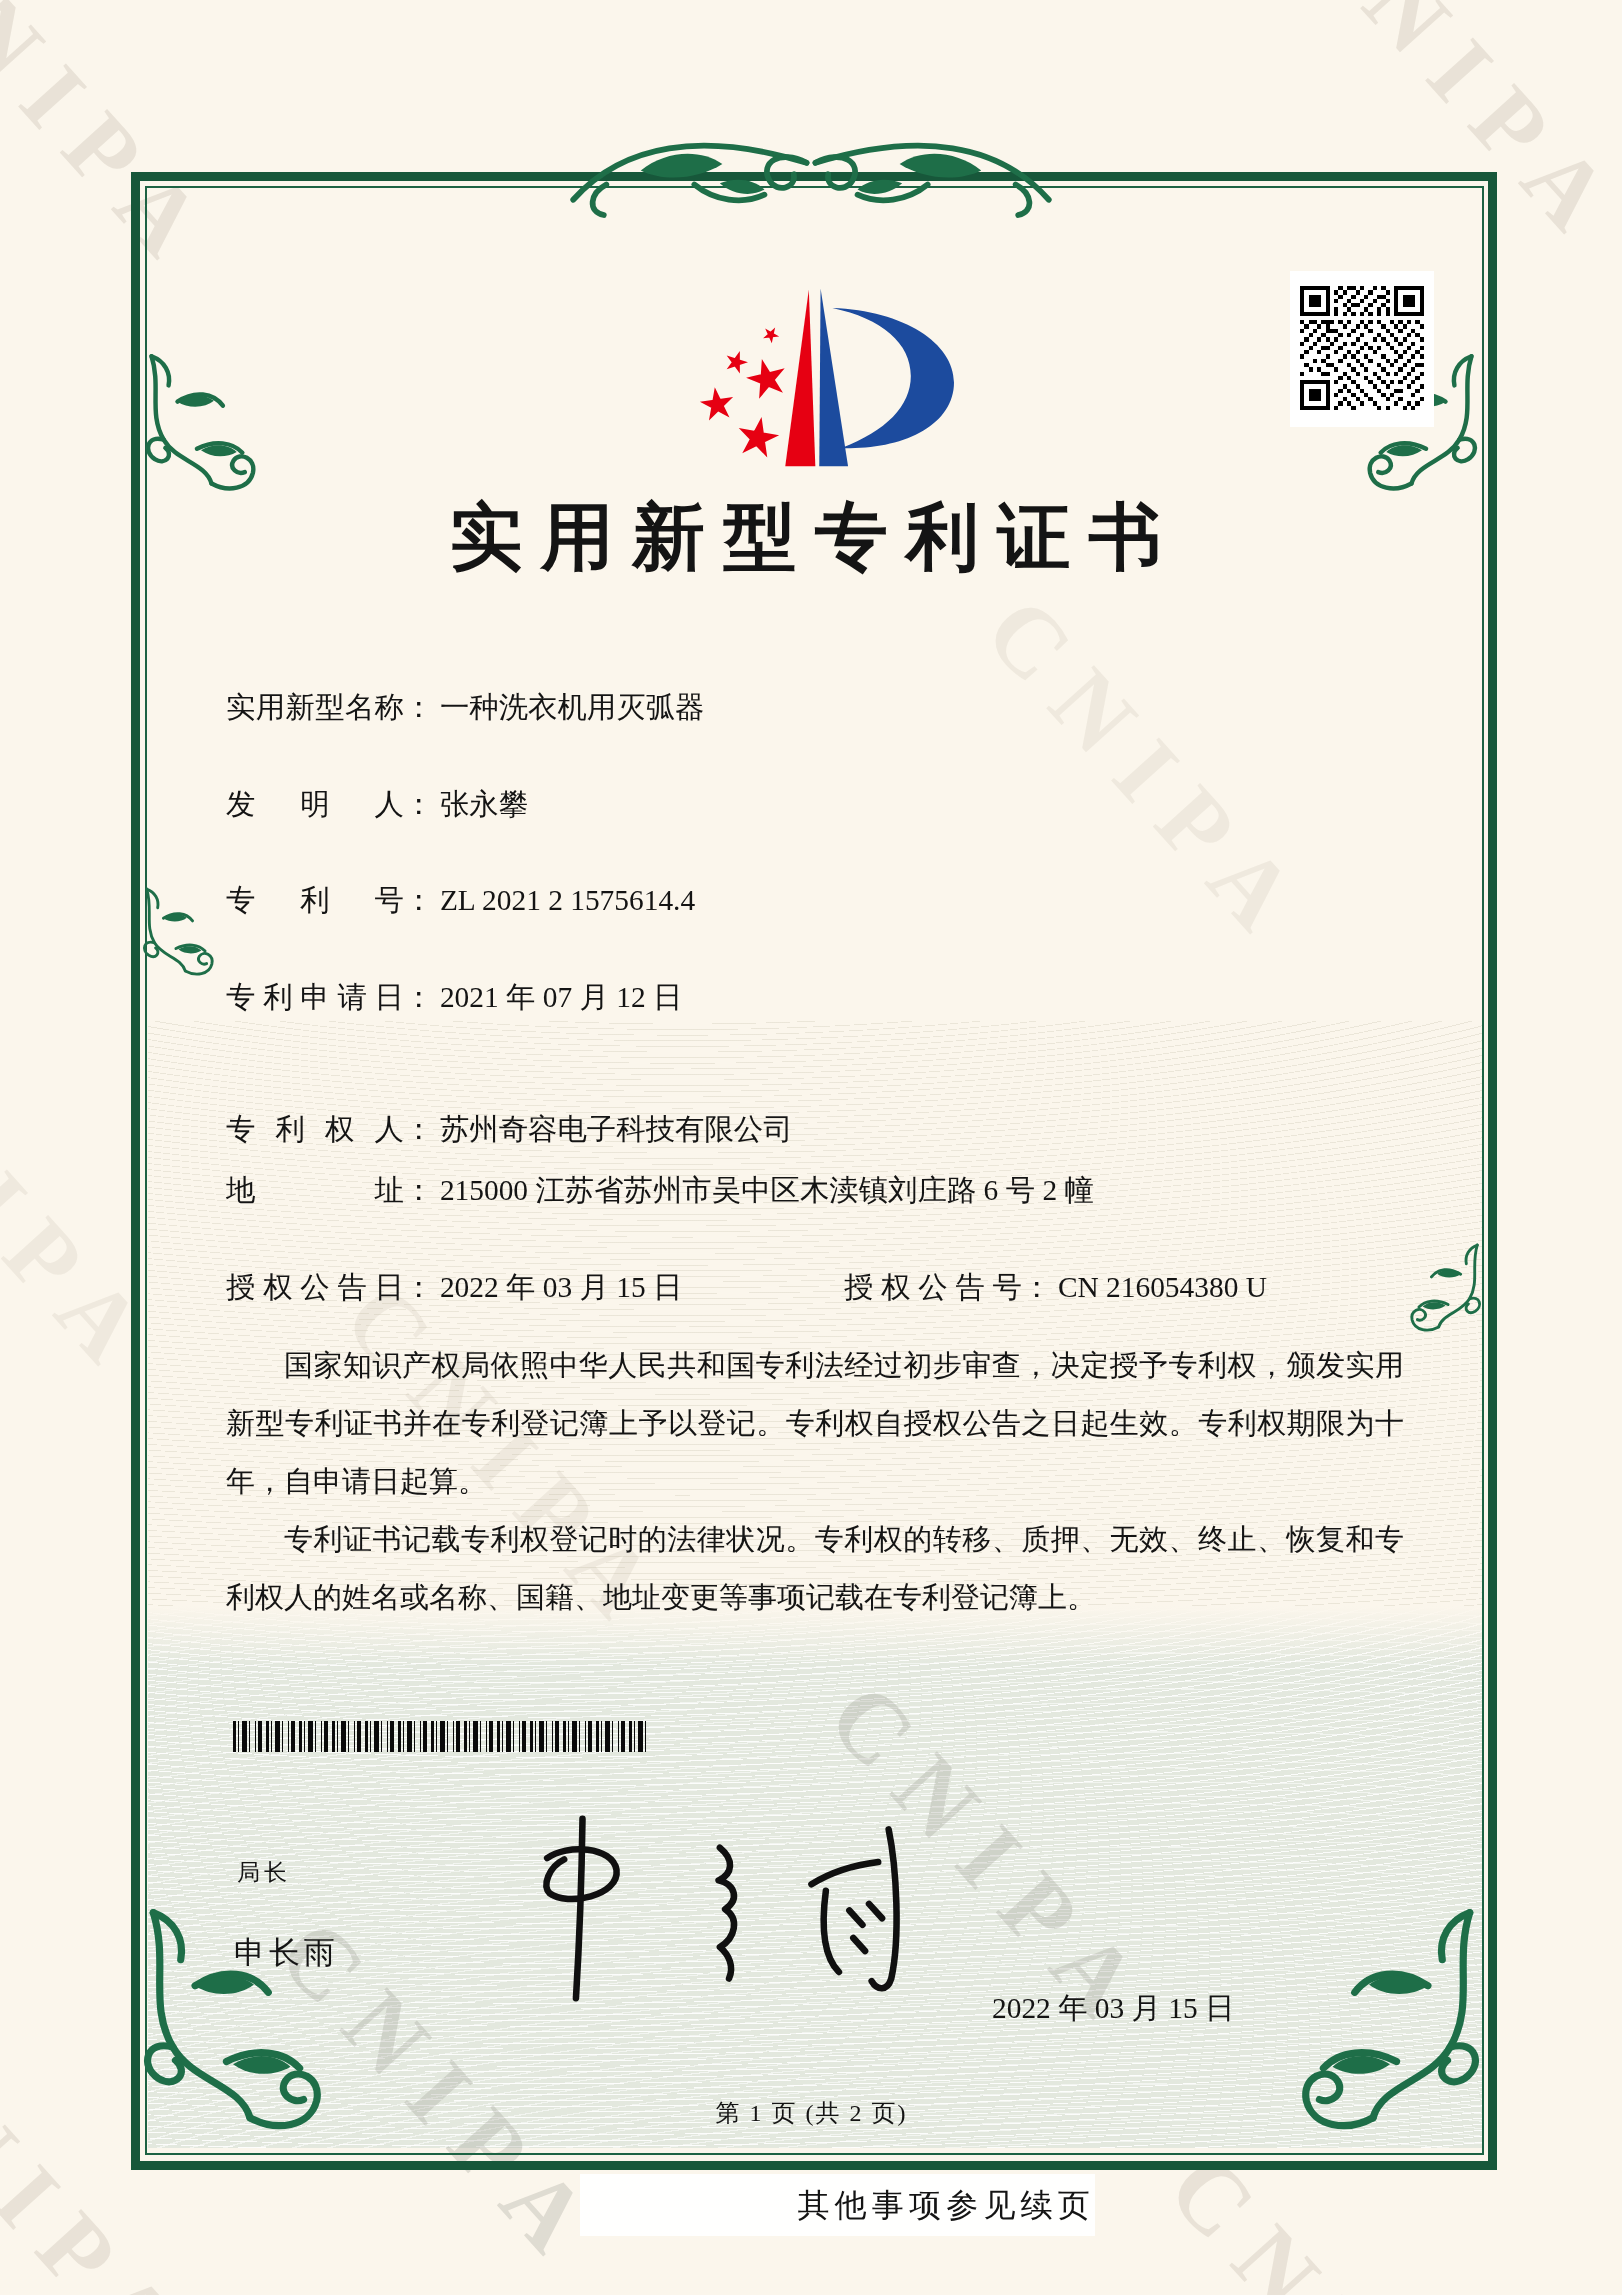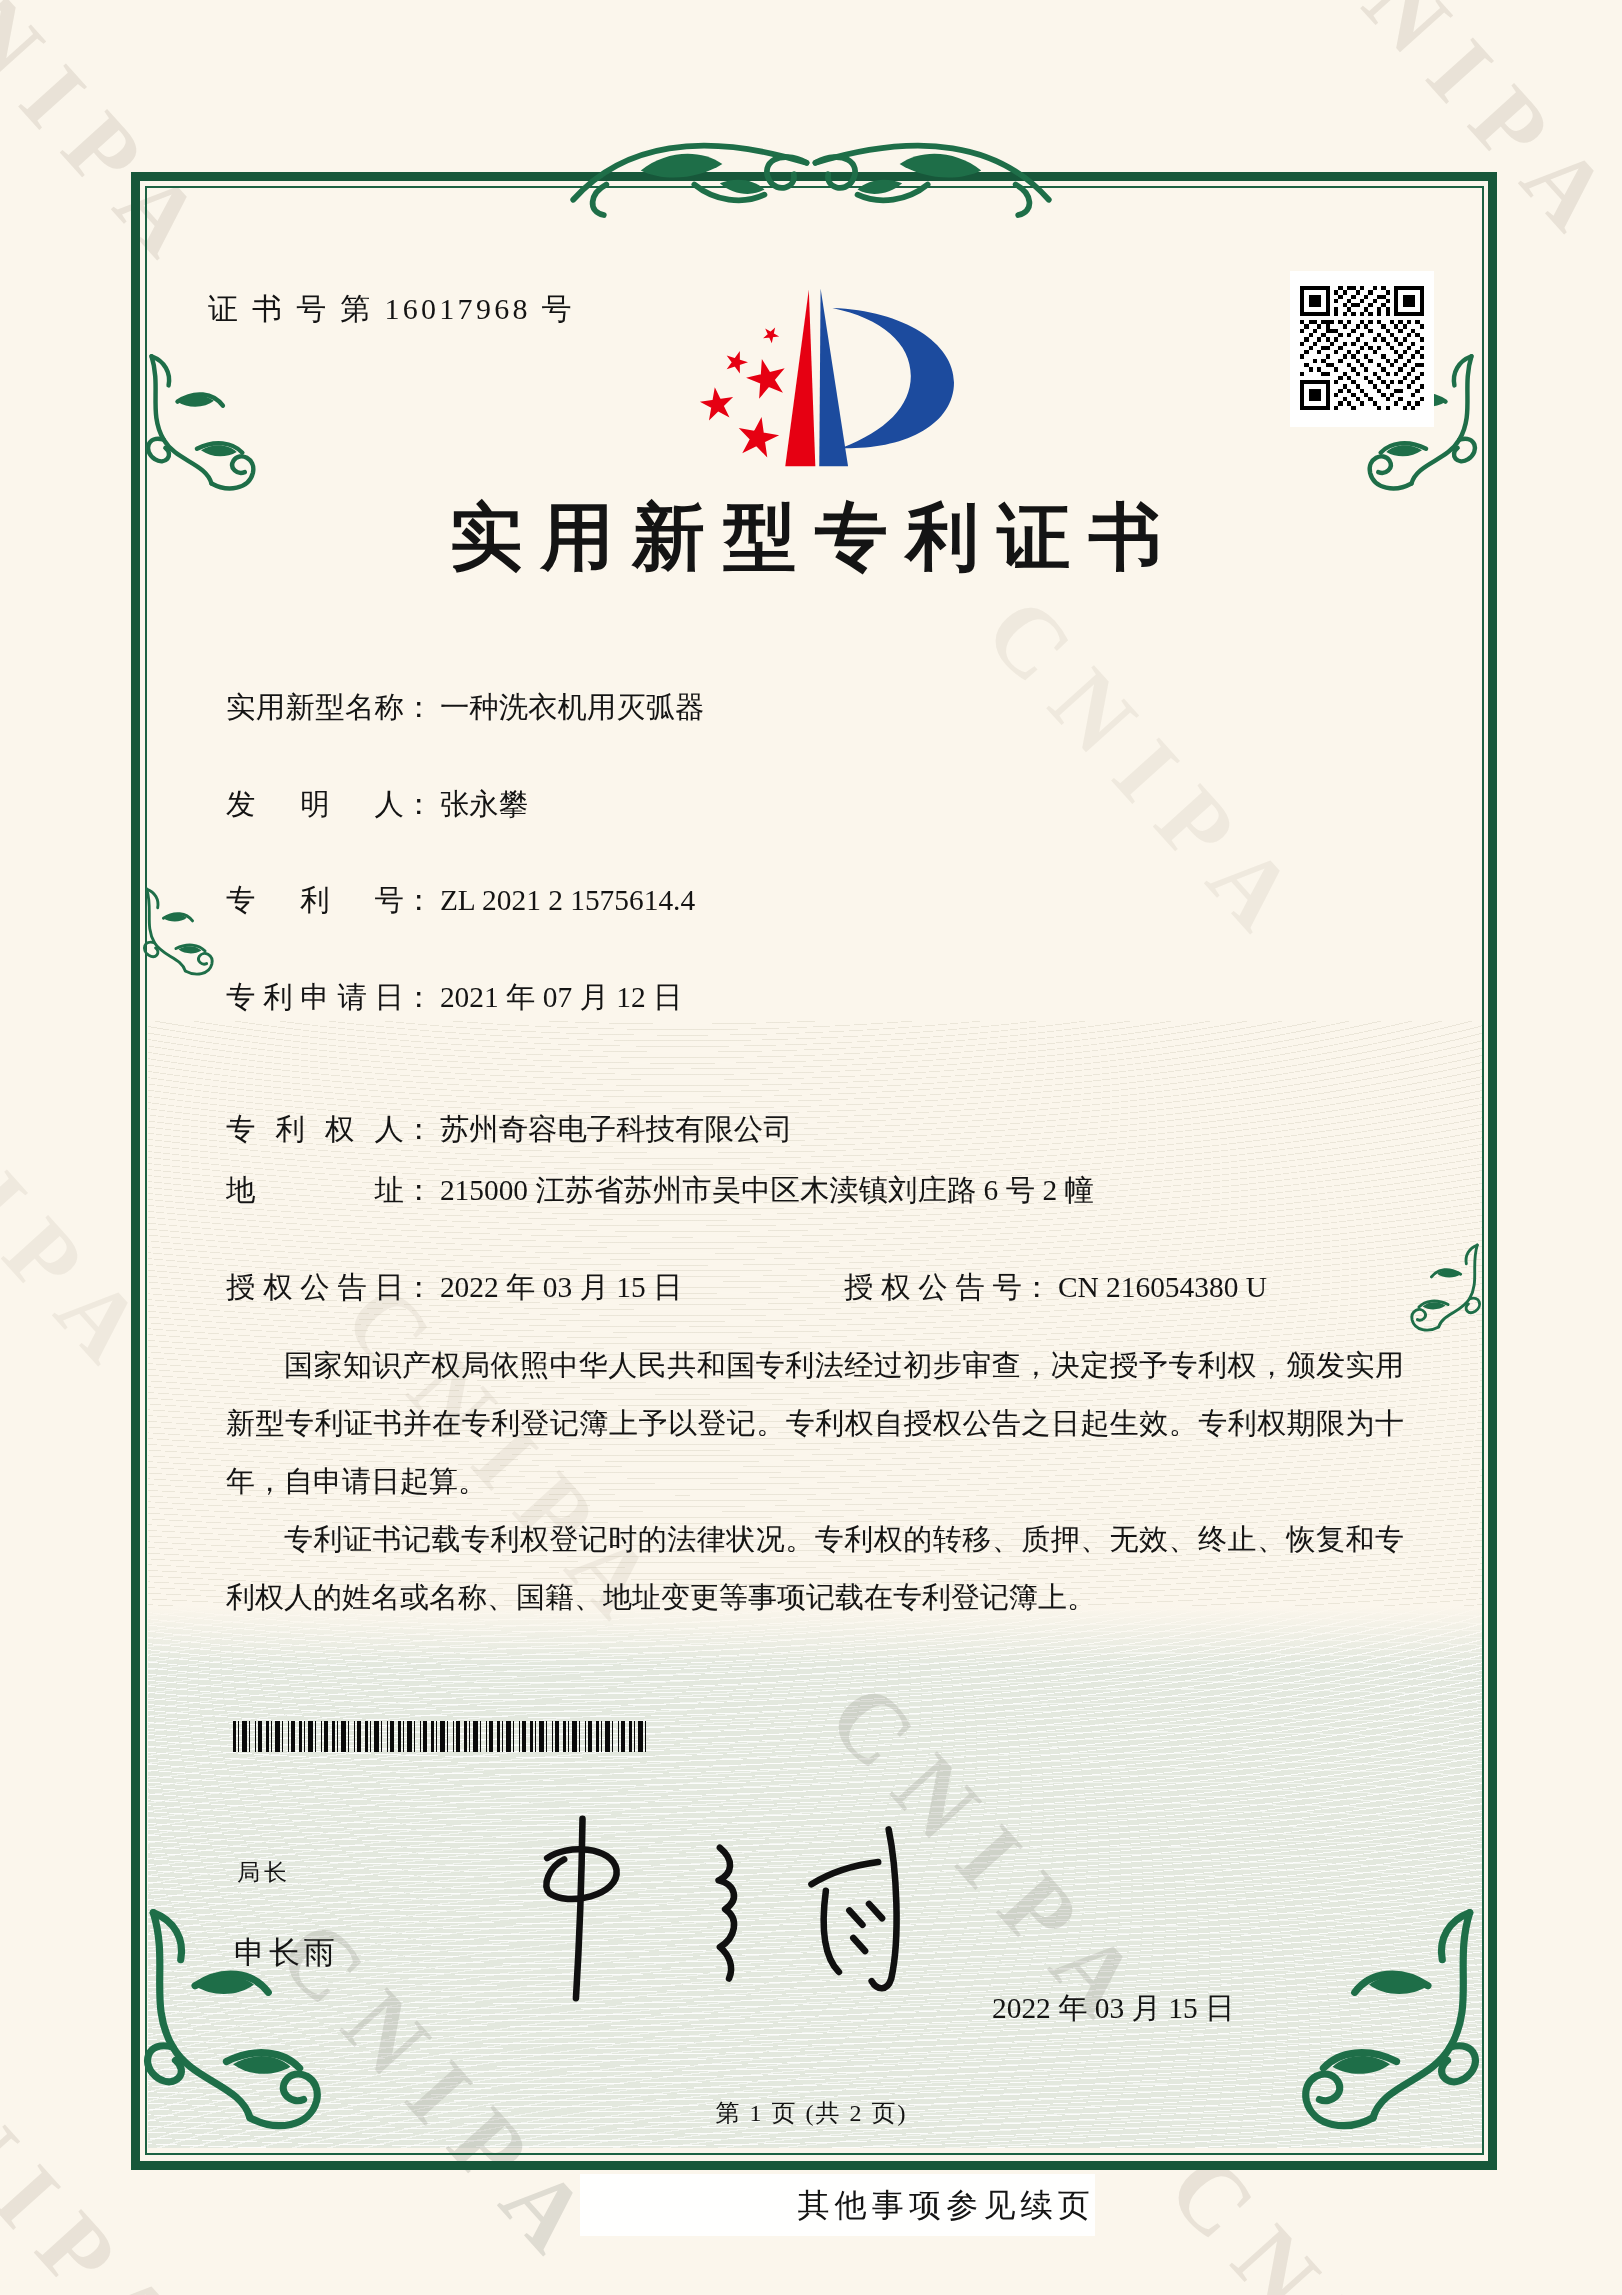--- a/index.html
+++ b/index.html
@@ -215,21 +215,20 @@
   <svg class="abs orn" style="left:1406px;top:1243px;transform:scaleX(-1);" width="79" height="99" viewBox="0 0 300 380">
       <use href="#scroll"></use>
     </svg>
   <svg class="abs orn" style="left:135px;top:1907px;" width="196" height="249" viewBox="0 0 300 380">
       <use href="#scroll"></use>
     </svg>
   <svg class="abs orn" style="left:1292px;top:1907px;transform:scaleX(-1);" width="196" height="249" viewBox="0 0 300 380">
       <use href="#scroll"></use>
     </svg>
 
-  <div class="abs certno">证 书 号 第 16017968 号</div>
 
   <svg class="abs logo" width="327" height="216" viewBox="0 0 500 330">
     <g>
       <path d="M0,-1L0.588,0.809L-0.951,-0.309L0.951,-0.309L-0.588,0.809Z" fill="#e60012" transform="translate(168,99) rotate(30) scale(13)"></path>
       <path d="M0,-1L0.588,0.809L-0.951,-0.309L0.951,-0.309L-0.588,0.809Z" fill="#e60012" transform="translate(115,141) rotate(18) scale(18)"></path>
       <path d="M0,-1L0.588,0.809L-0.951,-0.309L0.951,-0.309L-0.588,0.809Z" fill="#e60012" transform="translate(162,167) rotate(-14) scale(32)"></path>
       <path d="M0,-1L0.588,0.809L-0.951,-0.309L0.951,-0.309L-0.588,0.809Z" fill="#e60012" transform="translate(86,206) rotate(-8) scale(27)"></path>
       <path d="M0,-1L0.588,0.809L-0.951,-0.309L0.951,-0.309L-0.588,0.809Z" fill="#e60012" transform="translate(148,257) rotate(10) scale(33)"></path>
     </g>
     <polygon points="226,30 190,300 236,300" fill="#e60012"></polygon>

